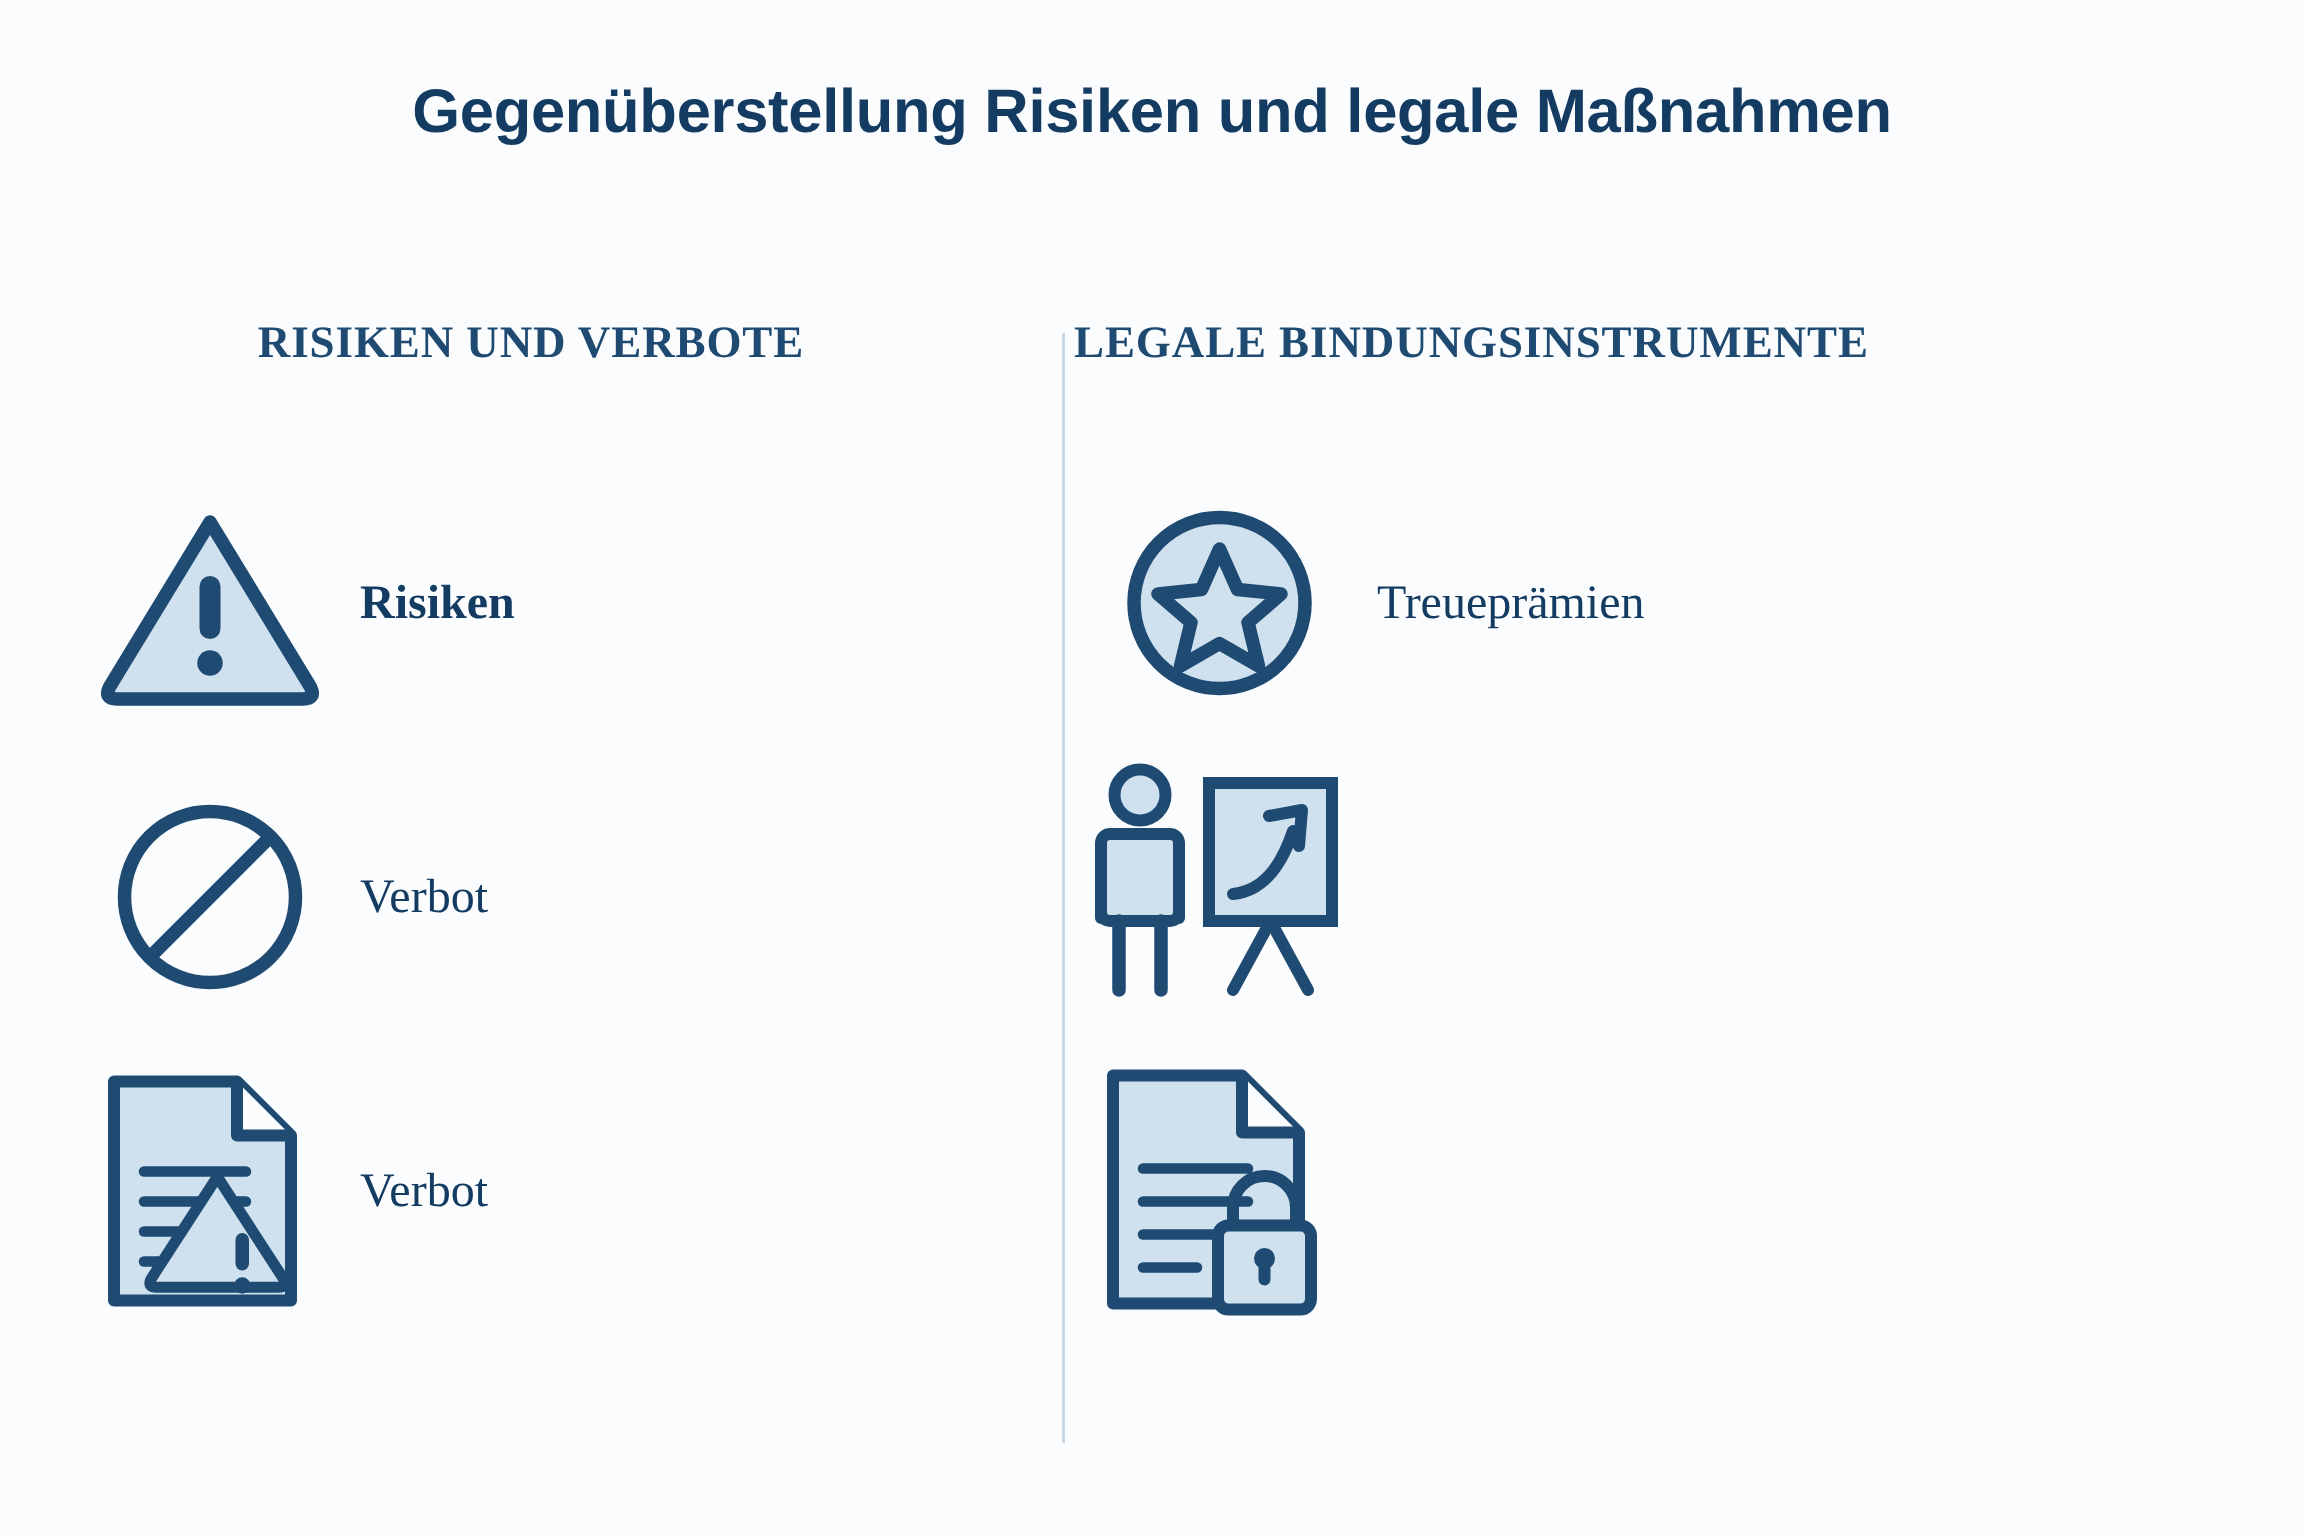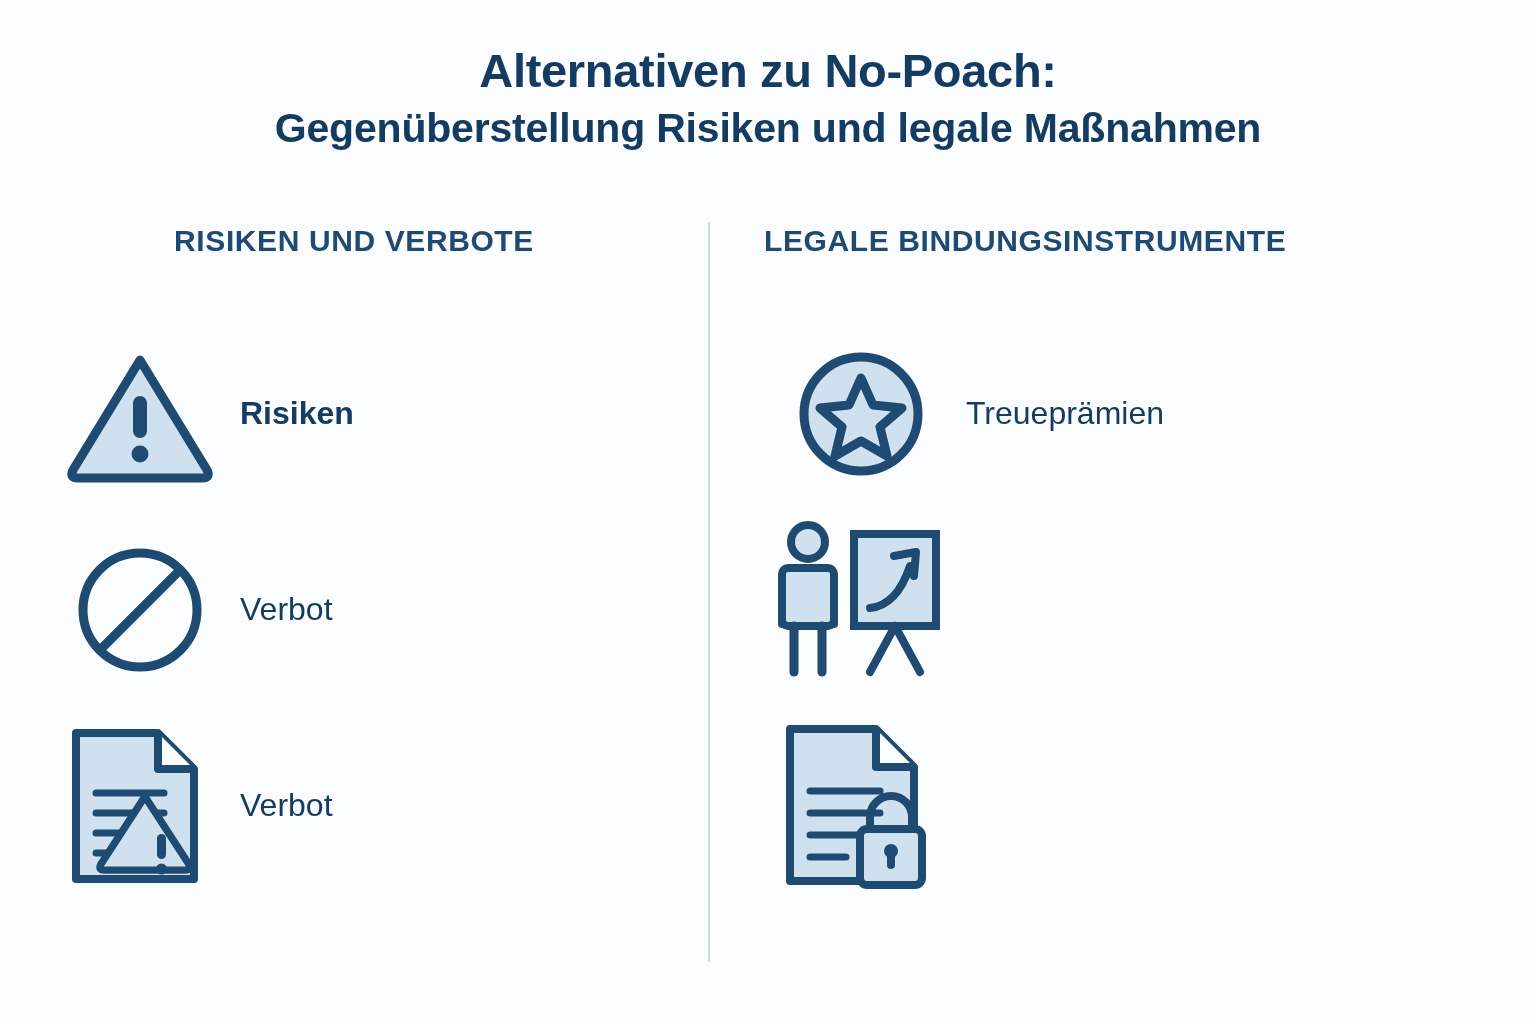--- a/index.html
+++ b/index.html
@@ -38,36 +38,36 @@
     font-weight: bold;
     color: #143c63;
     letter-spacing: -0.2px;
     line-height: 1.2;
     margin-top: 6px;
   }
 
   
   .columns {
     position: absolute;
-    top: 224px;
+    top: 212px;
     left: 0;
     width: 1536px;
     display: flex;
     align-items: flex-start;
+    font-family: Liberation Serif, serif;
   }
   .col {
     box-sizing: border-box;
   }
   .col-left {
     width: 708px;
     padding-left: 40px;
   }
   .col-right {
     width: 695px;
-    padding-left: 48px;
   }
   .divider {
     position: absolute;
     left: 708px;
     top: 222px;
     width: 2px;
     height: 740px;
     background: #c7d8e6;
   }
   .col-heading {
@@ -103,21 +103,20 @@
   .col-left .row { height: 196px; margin-bottom: 0; }
   .col-right .row { height: 196px; margin-bottom: 0; text-align: right; }
   .col-right .icon-cell { width: 210px; min-width: 210px; }
 </style>
 </head>
 <body>
 
 <div class="page">
 
   <div class="title-block">
-    <div class="title-line-1">Alternativen zu No-Poach:</div>
     <div class="title-line-2">Gegenüberstellung Risiken und legale Maßnahmen</div>
   </div>
 
   <div class="divider"></div>
 
   <div class="columns">
 
     <div class="col col-left">
       <div class="col-heading">RISIKEN UND VERBOTE</div>
 

